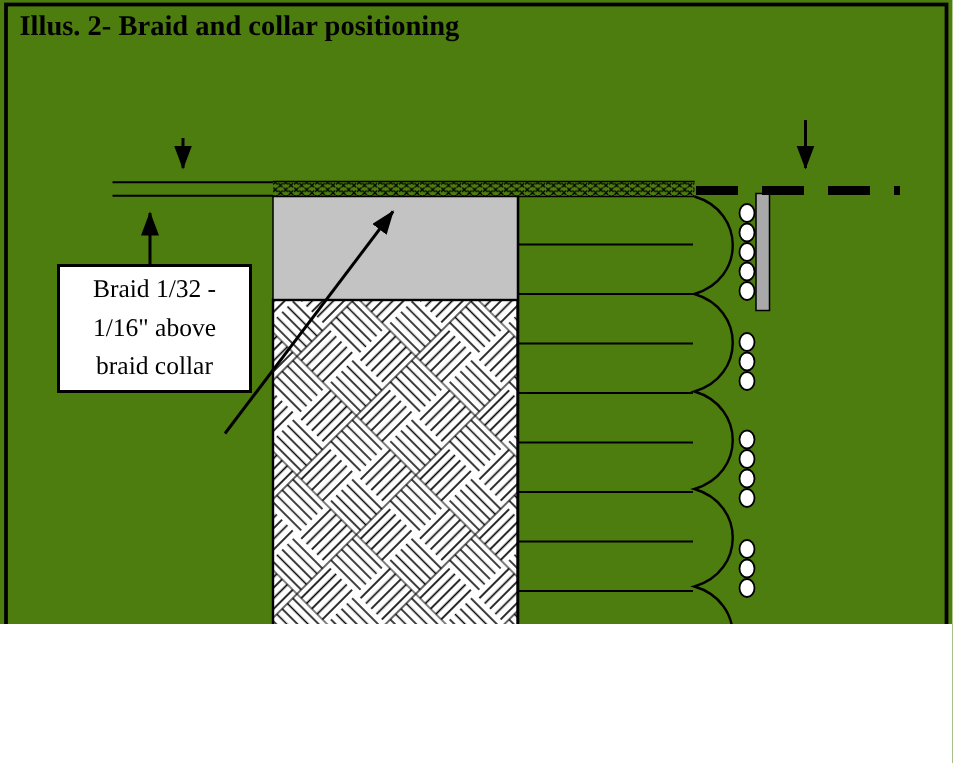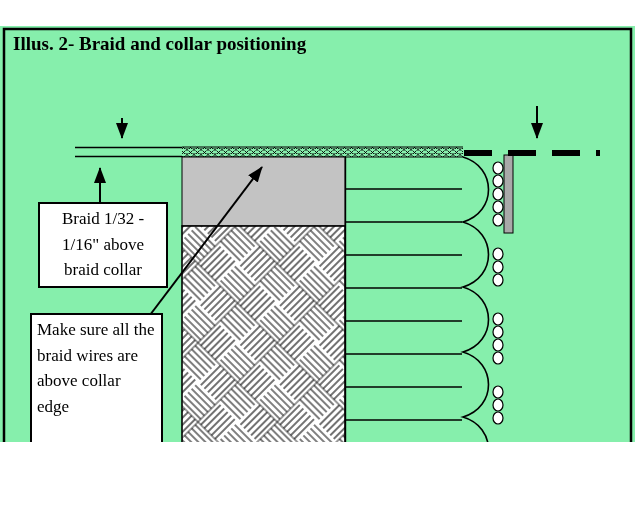--- a/index.html
+++ b/index.html
@@ -5,23 +5,22 @@
   html, body {
     margin: 0;
     padding: 0;
     background: #ffffff;
     font-family: "Liberation Serif", serif;
   }
   .figure {
     position: relative;
     width: 635px;
     height: 416px;
-    background: #86efac;
+    background: #4d7c0f;
     overflow: hidden;
-    margin-top: 26px;
   }
   .figure svg {
     position: absolute;
     left: 0;
     top: 0;
   }
   .title {
     position: absolute;
     left: 13px;
     top: 7px;
@@ -162,15 +161,14 @@
     <line x1="100" y1="176" x2="100" y2="142" stroke="#000000" stroke-width="2" marker-end="url(#arrow)"></line>
     <line x1="150" y1="289" x2="262" y2="141" stroke="#000000" stroke-width="2" marker-end="url(#arrow)"></line>
     <line x1="537" y1="80" x2="537" y2="112" stroke="#000000" stroke-width="2" marker-end="url(#arrow)"></line>
   </svg>
 
   <div class="title">Illus. 2- Braid and collar positioning</div>
 
 
   <div class="label-box box-braid-above">Braid 1/32 - 1/16" above braid collar</div>
 
-  <div class="label-box box-make-sure">Make sure all the braid wires are above collar edge</div>
 
 </div>
 
 </body></html>

